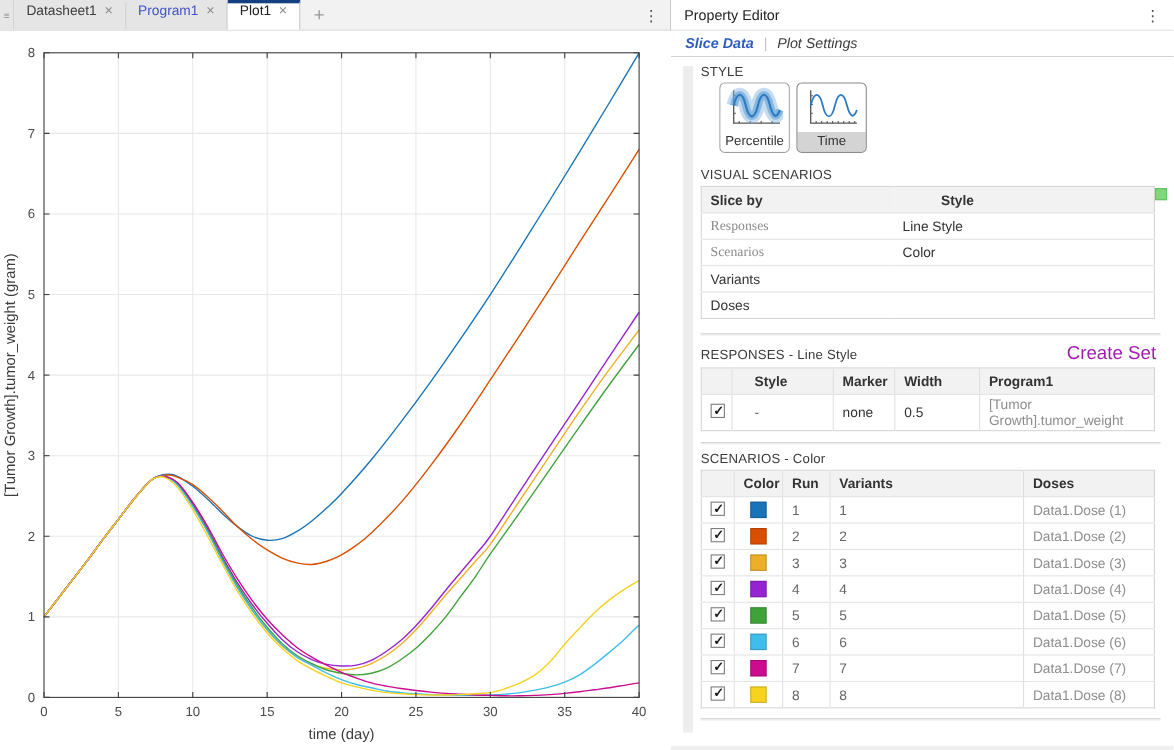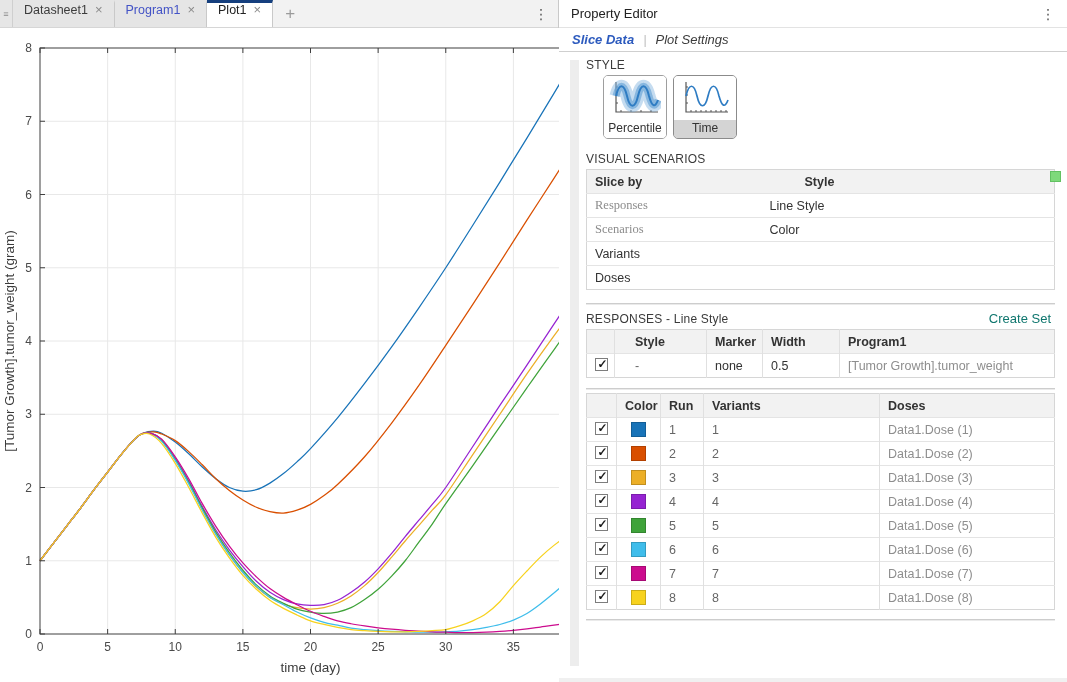--- a/index.html
+++ b/index.html
@@ -33,34 +33,34 @@
   .pe-tab.active { color:#2d5bbe; font-weight:bold; }
   .pe-tab-sep { color:#c0c0c0; }
   .pe-body { flex:1; position:relative; background:#fff; padding:6px 12px 0 27px; overflow:hidden; }
   .gutter { position:absolute; left:11px; top:8px; bottom:16px; width:9px; background:#ededed; }
   .bottom-strip { position:absolute; left:0; right:0; bottom:0; height:4px; background:#f0f0f0; }
   .scroll-marker { position:absolute; right:6px; top:119px; width:11px; height:11px; background:#7ed97b; border:1px solid #62c162; }
 
   .sec-label { font-size:12px; color:#3a3a3a; letter-spacing:.2px; margin-top:0; }
   .sec-label .sub { color:#3a3a3a; }
   .sec-head { display:flex; align-items:baseline; }
-  .create-set { margin-left:auto; margin-right:4px; color:#0f766e; font-size:13px; cursor:default; }
+  .create-set { margin-left:auto; margin-right:4px; color:#a21caf; font-size:17px; cursor:default; }
   .sep { height:1px; border-top:1px solid #cdcdcd; border-bottom:1px solid #eaeaea; margin:0; }
 
   
   .style-row { display:flex; gap:6px; margin:3px 0 0 17px; }
   .style-btn { width:64px; border:1px solid #9e9e9e; border-radius:5px; overflow:hidden; background:#fff;
                text-align:center; cursor:pointer; }
   .style-btn .icon-box { height:44px; background:#fff; display:flex; align-items:center; justify-content:center; }
   .style-btn .btn-lbl { font-size:12px; color:#333; padding:1px 0 3px; background:#fff; }
   .style-btn.selected { background:#dcdcdc; border-color:#8b8b8b; }
   .style-btn.selected .btn-lbl { background:#d4d4d4; }
 
   
-  table.tbl { border-collapse:collapse; width:469px; table-layout:fixed; font-size:12.5px; }
+  table.tbl { border-collapse:collapse; width:413px; table-layout:fixed; font-size:12.5px; }
   .tbl { border:1px solid #d6d6d6; }
   .tbl th { background:#f2f2f2; font-weight:bold; color:#333; text-align:left; height:24px; padding:2px 8px; }
   .tbl td { height:24px; padding:2px 8px; border-top:1px solid #e4e4e4; background:#fff; }
   .tbl.cols th + th, .tbl.cols td + td { border-left:1px solid #e0e0e0; }
   .muted { color:#8c8c8c;font-family:Liberation Serif, serif; }
   .num { color:#666; }
   .dose { color:#8e8e8e; }
   .cb-cell { text-align:center; padding:2px 4px; }
   .cb { display:inline-block; width:13px; height:13px; border:1px solid #7d7d7d; background:#fff; position:relative; cursor:pointer; }
   .cb.on::after { content:"✓"; position:absolute; left:0; top:-2px; width:13px; font-size:12px; font-weight:bold; color:#1a1a1a; }
@@ -285,20 +285,26 @@
           <td class="num" style="padding-left:20px">-</td>
           <td>none</td>
           <td>0.5</td>
           <td class="dose">[Tumor Growth].tumor_weight</td>
         </tr>
       </tbody>
         </table>
 
       <div class="sep mt-sep2"></div>
 
+      <div class="sec-head mt-scen">
+        <div class="sec-label">
+          <span>SCENARIOS -</span>
+          <span class="sub">Color</span>
+        </div>
+      </div>
       <table class="tbl cols mt-tbl">
         <colgroup>
             <col style="width:30px">
             <col style="width:44px">
             <col style="width:43px">
             <col style="width:176px">
             <col>
           </colgroup>
         <thead>
           <tr>

